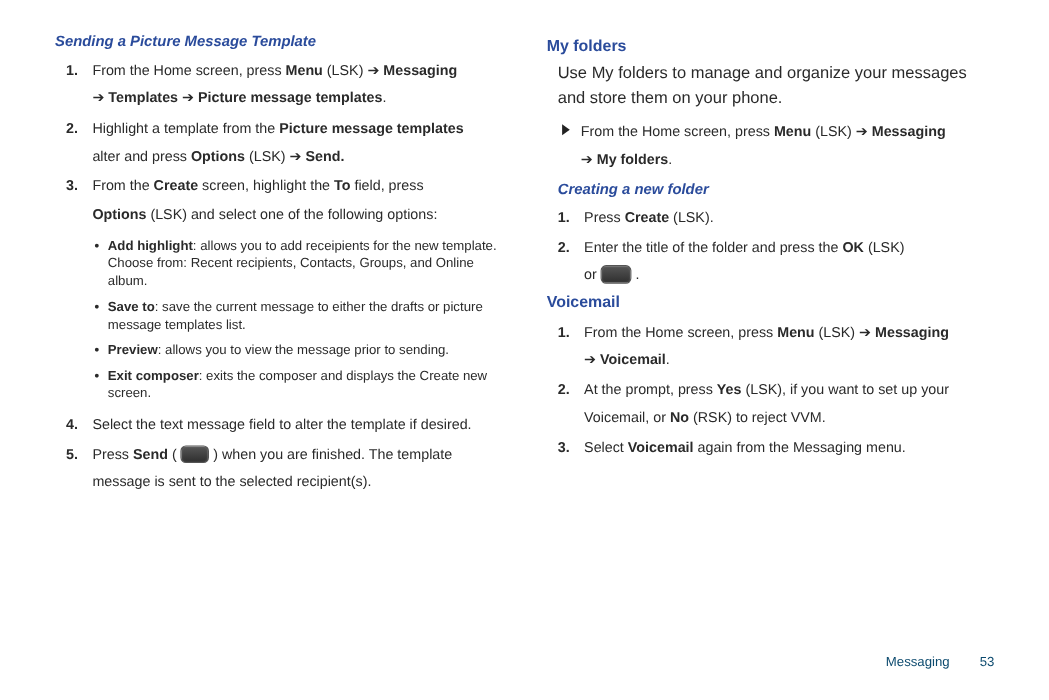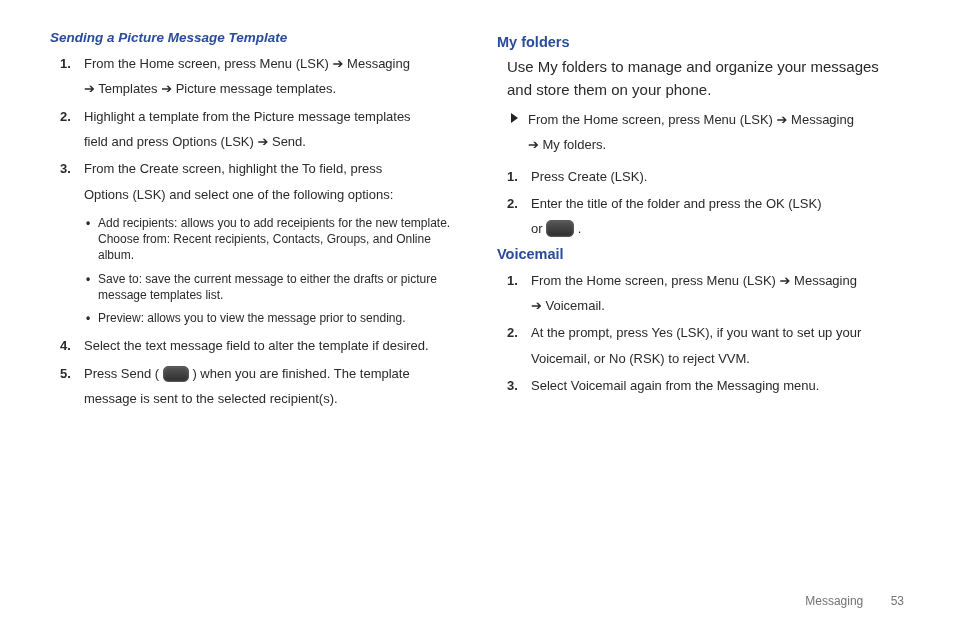--- a/index.html
+++ b/index.html
@@ -109,57 +109,58 @@
   .key-icon, .key-icon-sm {
     display: inline-block;
     vertical-align: -4px;
     border: 1px solid #555;
     border-radius: 5px;
     background: linear-gradient(#555,#2f2f2f);
     box-shadow: inset 0 0 2px rgba(255,255,255,.2);
   }
   .key-icon { width: 26px; height: 15px; }
   .key-icon-sm { width: 24px; height: 14px; }
-  b { font-weight: normal; }
+  b { font-weight: bold; }
   .footer {
     position: absolute;
     right: 50px;
     bottom: 28px;
     font-size: 12px;
-    color: #737373;
+    color: #0c4a6e;
   }
   .footer .pg { margin-left: 24px; }
   .ar { display:inline-block; transform: translateY(0); }
 </style>
 </head>
 <body>
 
 <div class="page">
   <div class="cols">
 
     <div class="col">
       <p class="h-blue-italic">Sending a Picture Message Template</p>
 
       <ol class="num">
         <li>
           <span>From the Home screen, press </span><b>Menu</b><span> (LSK) </span><span class="ar">➔</span><b> Messaging</b><br>
           <span class="ar">➔</span><b> Templates </b><span class="ar">➔</span><b> Picture message templates</b><span>.</span>
         </li>
         <li>
           <span>Highlight a template from the </span><b>Picture message templates</b><br>
-          <span>field and press </span><b>Options</b><span> (LSK) </span><span class="ar">➔</span><b> Send.</b>
+          <span>alter and press </span><b>Options</b><span> (LSK) </span><span class="ar">➔</span><b> Send.</b>
         </li>
         <li>
           <span>From the </span><b>Create</b><span> screen, highlight the </span><b>To</b><span> field, press</span><br>
           <b>Options</b><span> (LSK) and select one of the following options:</span>
 
           <ul class="bul" style="margin-top:8px">
-            <li><b>Add recipients</b><span>: allows you to add receipients for the new template. Choose from: Recent recipients, Contacts, Groups, and Online album.</span></li>
+            <li><b>Add highlight</b><span>: allows you to add receipients for the new template. Choose from: Recent recipients, Contacts, Groups, and Online album.</span></li>
             <li><b>Save to</b><span>: save the current message to either the drafts or picture message templates list.</span></li>
             <li><b>Preview</b><span>: allows you to view the message prior to sending.</span></li>
+            <li><b>Exit composer</b><span>: exits the composer and displays the Create new screen.</span></li>
           </ul>
         </li>
         <li>
           <span>Select the text message field to alter the template if desired.</span>
         </li>
         <li>
           <span>Press </span><b>Send</b><span> ( </span><span class="key-icon-sm"></span><span> ) when you are finished. The template message is sent to the selected recipient(s).</span>
         </li>
       </ol>
     </div>
@@ -169,20 +170,21 @@
       <p class="body-p">Use My folders to manage and organize your messages and store them on your phone.</p>
 
       <div class="arrow-row">
         <span class="tri"></span>
         <span class="arrow-text">
           <span>From the Home screen, press </span><b>Menu</b><span> (LSK) </span><span class="ar">➔</span><b> Messaging</b><br>
           <span class="ar">➔</span><b> My folders</b><span>.</span>
         </span>
       </div>
 
+      <p class="h-blue-italic" style="padding-left:10px">Creating a new folder</p>
 
       <ol class="num">
         <li>
           <span>Press </span><b>Create</b><span> (LSK).</span>
         </li>
         <li>
           <span>Enter the title of the folder and press the </span><b>OK</b><span> (LSK)</span><br>
           <span>or  </span><span class="key-icon"></span><span> .</span>
         </li>
       </ol>

